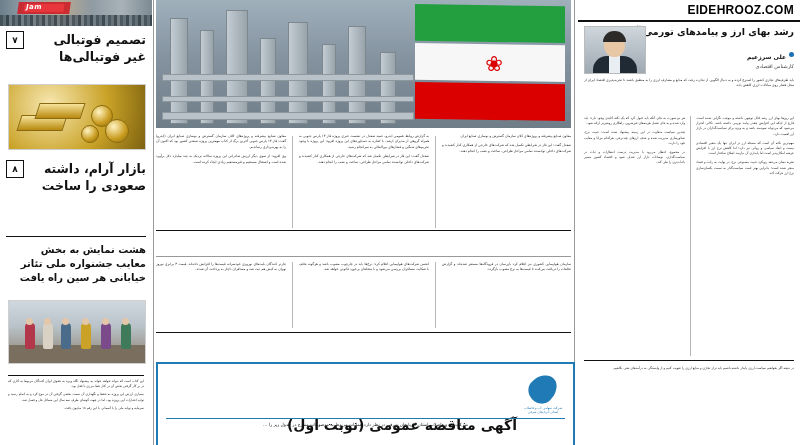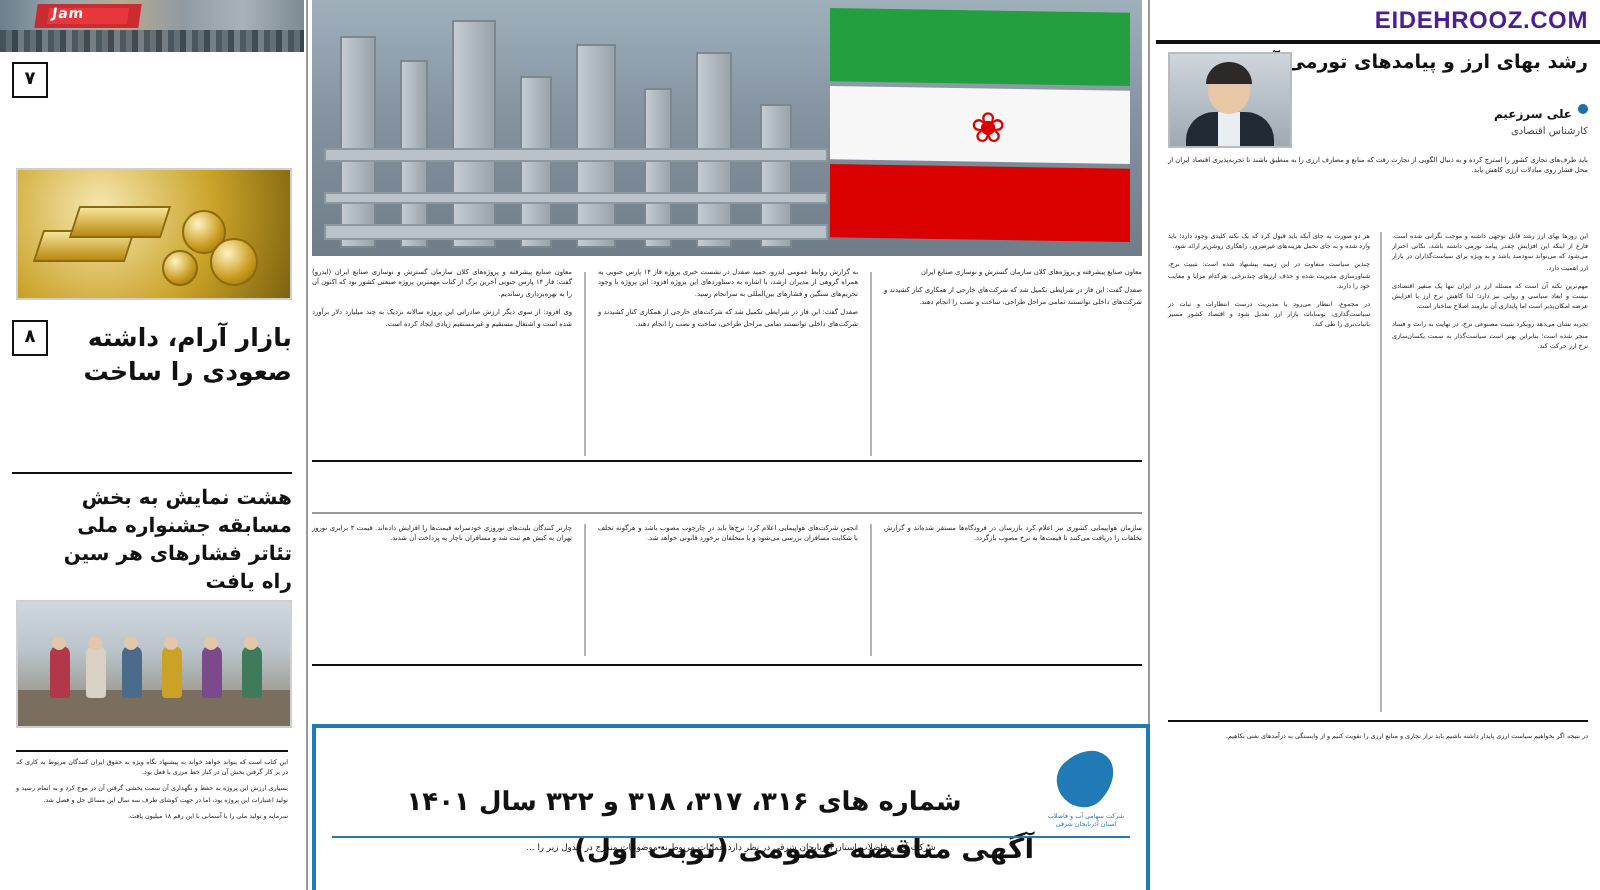--- a/index.html
+++ b/index.html
@@ -76,21 +76,21 @@
 
   .mheadline{position:absolute;text-align:center;font-weight:bold;color:#111;}
   .m1{left:0;top:236px;width:415px;font-size:13px;}
 
   .colblock{position:absolute;}
   .sep{position:absolute;background:#b5b5b5;width:1px;}
 
   
   .rightcol{position:absolute;left:578px;top:0;width:222px;height:445px;background:#fff;}
   .sitehdr{position:absolute;left:0;top:0;width:222px;height:20px;border-bottom:2px solid #111;}
-  .sitename{position:absolute;right:6px;top:3px;font-size:12px;font-weight:bold;color:#4c1d95;letter-spacing:.3px;
+  .sitename{position:absolute;right:6px;top:3px;font-size:12px;font-weight:bold;color:#000000;letter-spacing:.3px;
      font-family:"Liberation Sans",sans-serif;}
   .rtitle{position:absolute;right:6px;top:26px;width:210px;text-align:right;font-size:9.5px;font-weight:bold;color:#111;}
   .byline{position:absolute;right:6px;top:44px;width:140px;text-align:right;}
   .byname{font-size:6px;font-weight:bold;color:#111;}
   .byrole{font-size:5px;color:#444;}
   .bydot{display:inline-block;width:5px;height:5px;border-radius:50%;background:#1b6fb5;margin-left:3px;
      vertical-align:middle;}
   .headshot{position:absolute;left:6px;top:26px;width:60px;height:46px;border:1px solid #bbb;overflow:hidden;
      background:linear-gradient(180deg,#cfd6dc 0%,#9fa9b2 100%);}
   .headshot .face{position:absolute;left:19px;top:7px;width:21px;height:23px;border-radius:50%;background:#e8c7a6;}
@@ -117,34 +117,35 @@
   <div class="leftcol">
 
     <div class="photostrip">
       <div class="crowd"></div>
       <div class="redbar"></div>
       <div class="redbar2"></div>
       <div class="wtext">Jam</div>
     </div>
 
     <div class="numbox" style="left:6px;top:31px;">٧</div>
+    <div class="lheadline l1">تصمیم فوتبالی غیر فوتبالی‌ها</div>
 
     <div class="goldimg">
       <div class="bar" style="left:10px;top:30px;width:44px;height:14px;transform:skewX(-18deg);"></div>
       <div class="bar" style="left:28px;top:18px;width:44px;height:14px;transform:skewX(-18deg);"></div>
       <div class="coin" style="left:82px;top:20px;width:20px;height:20px;"></div>
       <div class="coin" style="left:96px;top:34px;width:22px;height:22px;"></div>
       <div class="coin" style="left:72px;top:40px;width:16px;height:16px;"></div>
     </div>
 
     <div class="numbox" style="left:6px;top:160px;">٨</div>
     <div class="lheadline l2">بازار آرام، داشته صعودی را ساخت</div>
 
     <div class="hline" style="left:6px;top:236px;width:140px;"></div>
-    <div class="lheadline l3">هشت نمایش به بخش مسابقه جشنواره ملی تئاتر فشارهای هر سین راه یافت</div>
+    <div class="lheadline l3">هشت نمایش به بخش معایب جشنواره ملی تئاتر خیابانی هر سین راه یافت</div>
 
     <div class="festimg">
       <div class="ground"></div>
       <div class="p" style="left:16px;background:#b3374a;"></div>
       <div class="h" style="left:17px;bottom:38px;"></div>
       <div class="p" style="left:34px;background:#d9d2c4;"></div>
       <div class="h" style="left:35px;bottom:38px;"></div>
       <div class="p" style="left:52px;background:#4a6b8a;"></div>
       <div class="h" style="left:53px;bottom:38px;"></div>
       <div class="p" style="left:72px;background:#c9a227;"></div>
@@ -263,18 +264,17 @@
       <div class="tiny2 just">در نتیجه اگر بخواهیم سیاست ارزی پایدار داشته باشیم باید تراز تجاری و منابع ارزی را تقویت کنیم و از وابستگی به درآمدهای نفتی بکاهیم.</div>
     </div>
   </div>
 
   <div class="ad rtl">
     <div class="logo">
       <div class="droplet"></div>
       <div class="logotxt">شرکت سهامی آب و فاضلاب استان آذربایجان شرقی</div>
     </div>
     <div class="ad-title">آگهی مناقصه عمومی (نوبت اول)</div>
-    <div class="ad-sub">شماره های ۳۱۶، ۳۱۷، ۳۱۸ و ۳۲۲ سال ۱۴۰۱</div>
     <div class="ad-hr"></div>
     <div class="ad-note">شرکت آب و فاضلاب استان آذربایجان شرقی در نظر دارد عملیات مربوط به موضوعات مندرج در جدول زیر را ...</div>
   </div>
 
 </div>
 
 </body></html>

